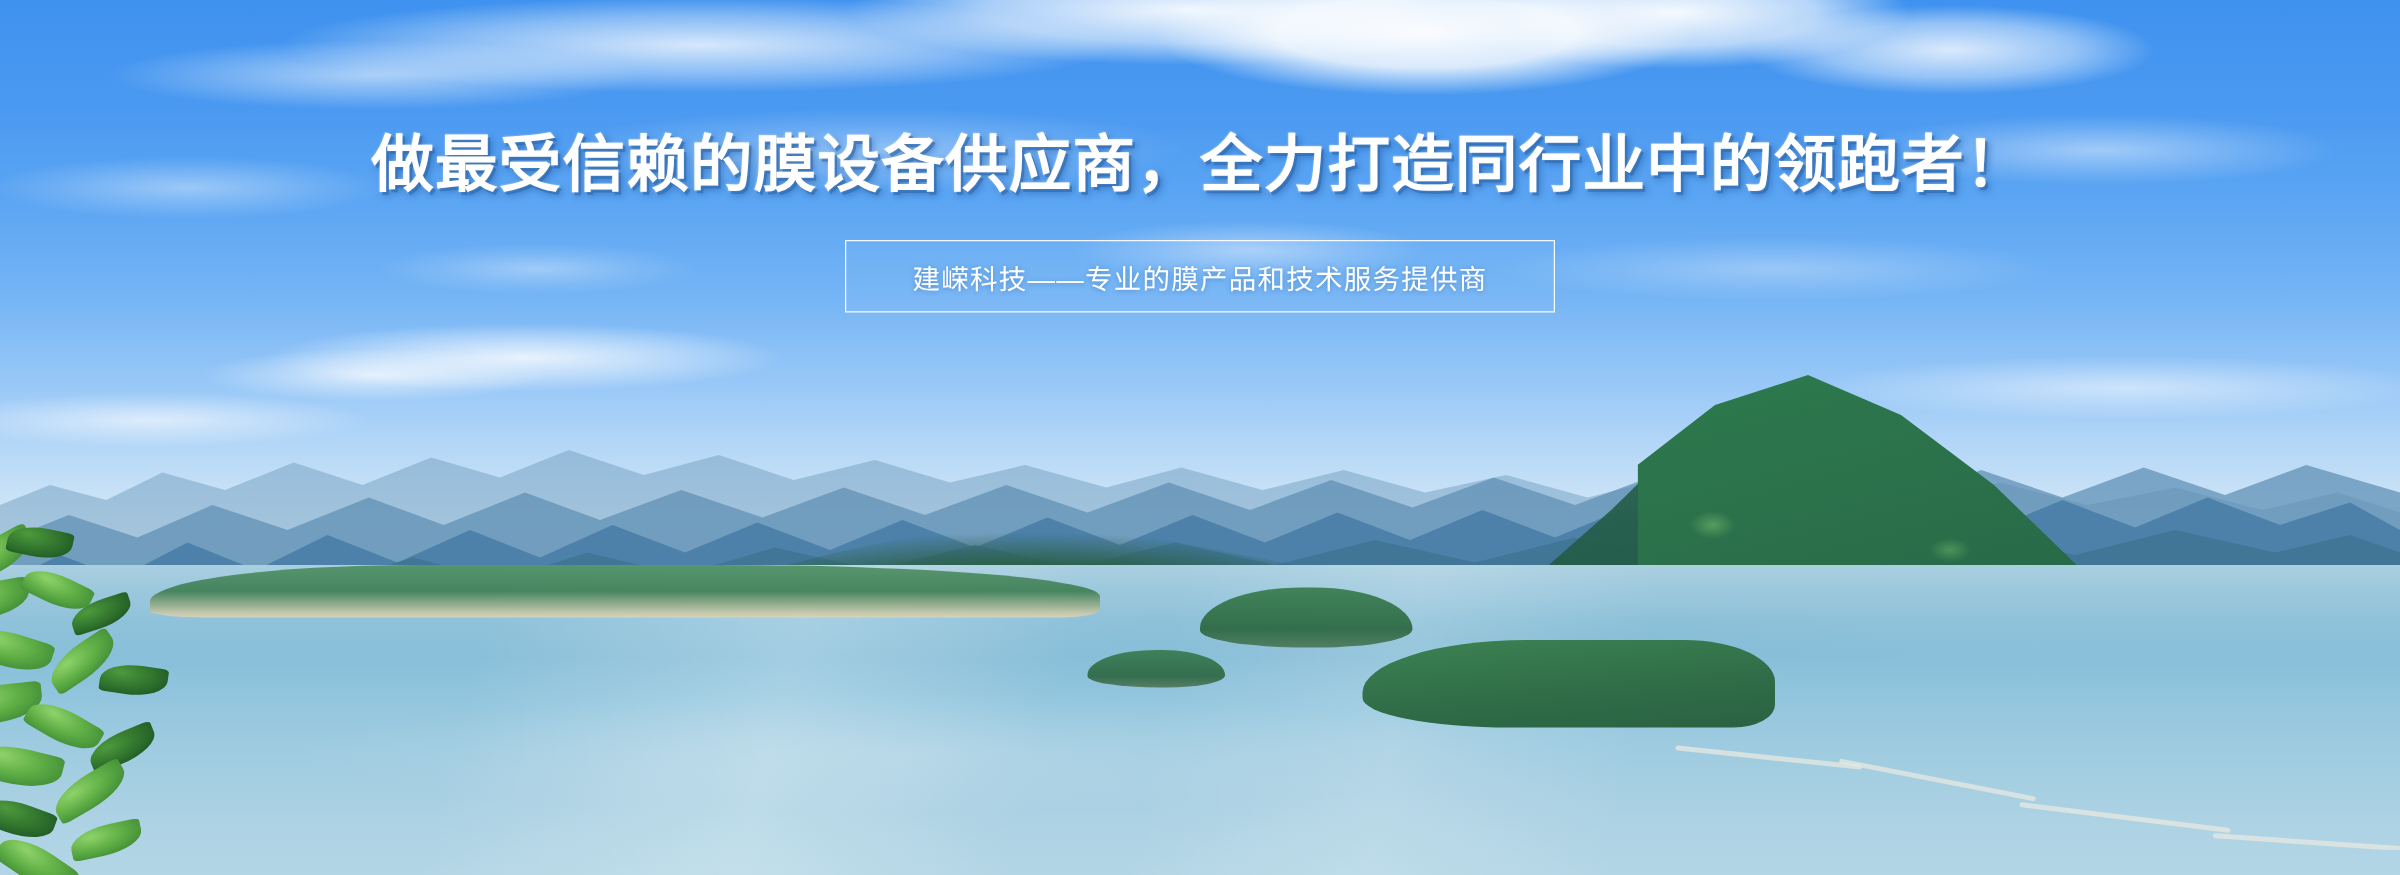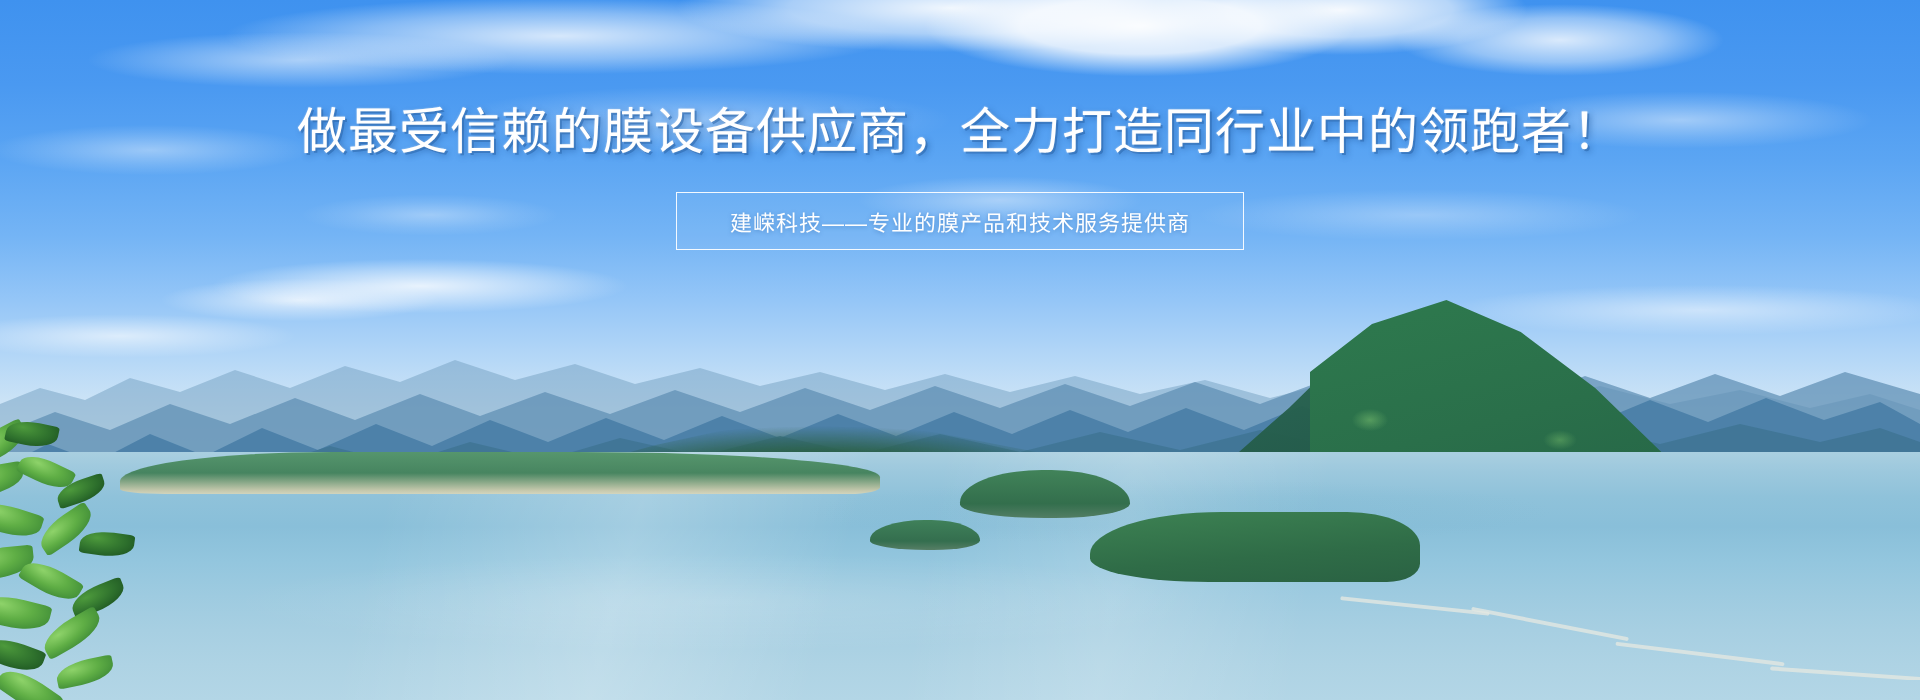--- a/index.html
+++ b/index.html
@@ -176,21 +176,21 @@
 
   
   .overlay{
     position:absolute; left:0; top:0; width:1920px; height:700px;
     display:flex; flex-direction:column; align-items:center;
     pointer-events:none;
   }
   .headline{
     margin-top:104px;
     font-size:50px;
-    font-weight:normal;
+    font-weight:bold;
     line-height:1.12;
     color:#ffffff;
     letter-spacing:1px;
     white-space:nowrap;
     text-shadow:
       2px 2px 0 rgba(40,100,170,.55),
       3px 3px 6px rgba(20,70,140,.45),
       0 0 2px rgba(255,255,255,.6);
     pointer-events:auto;
   }

